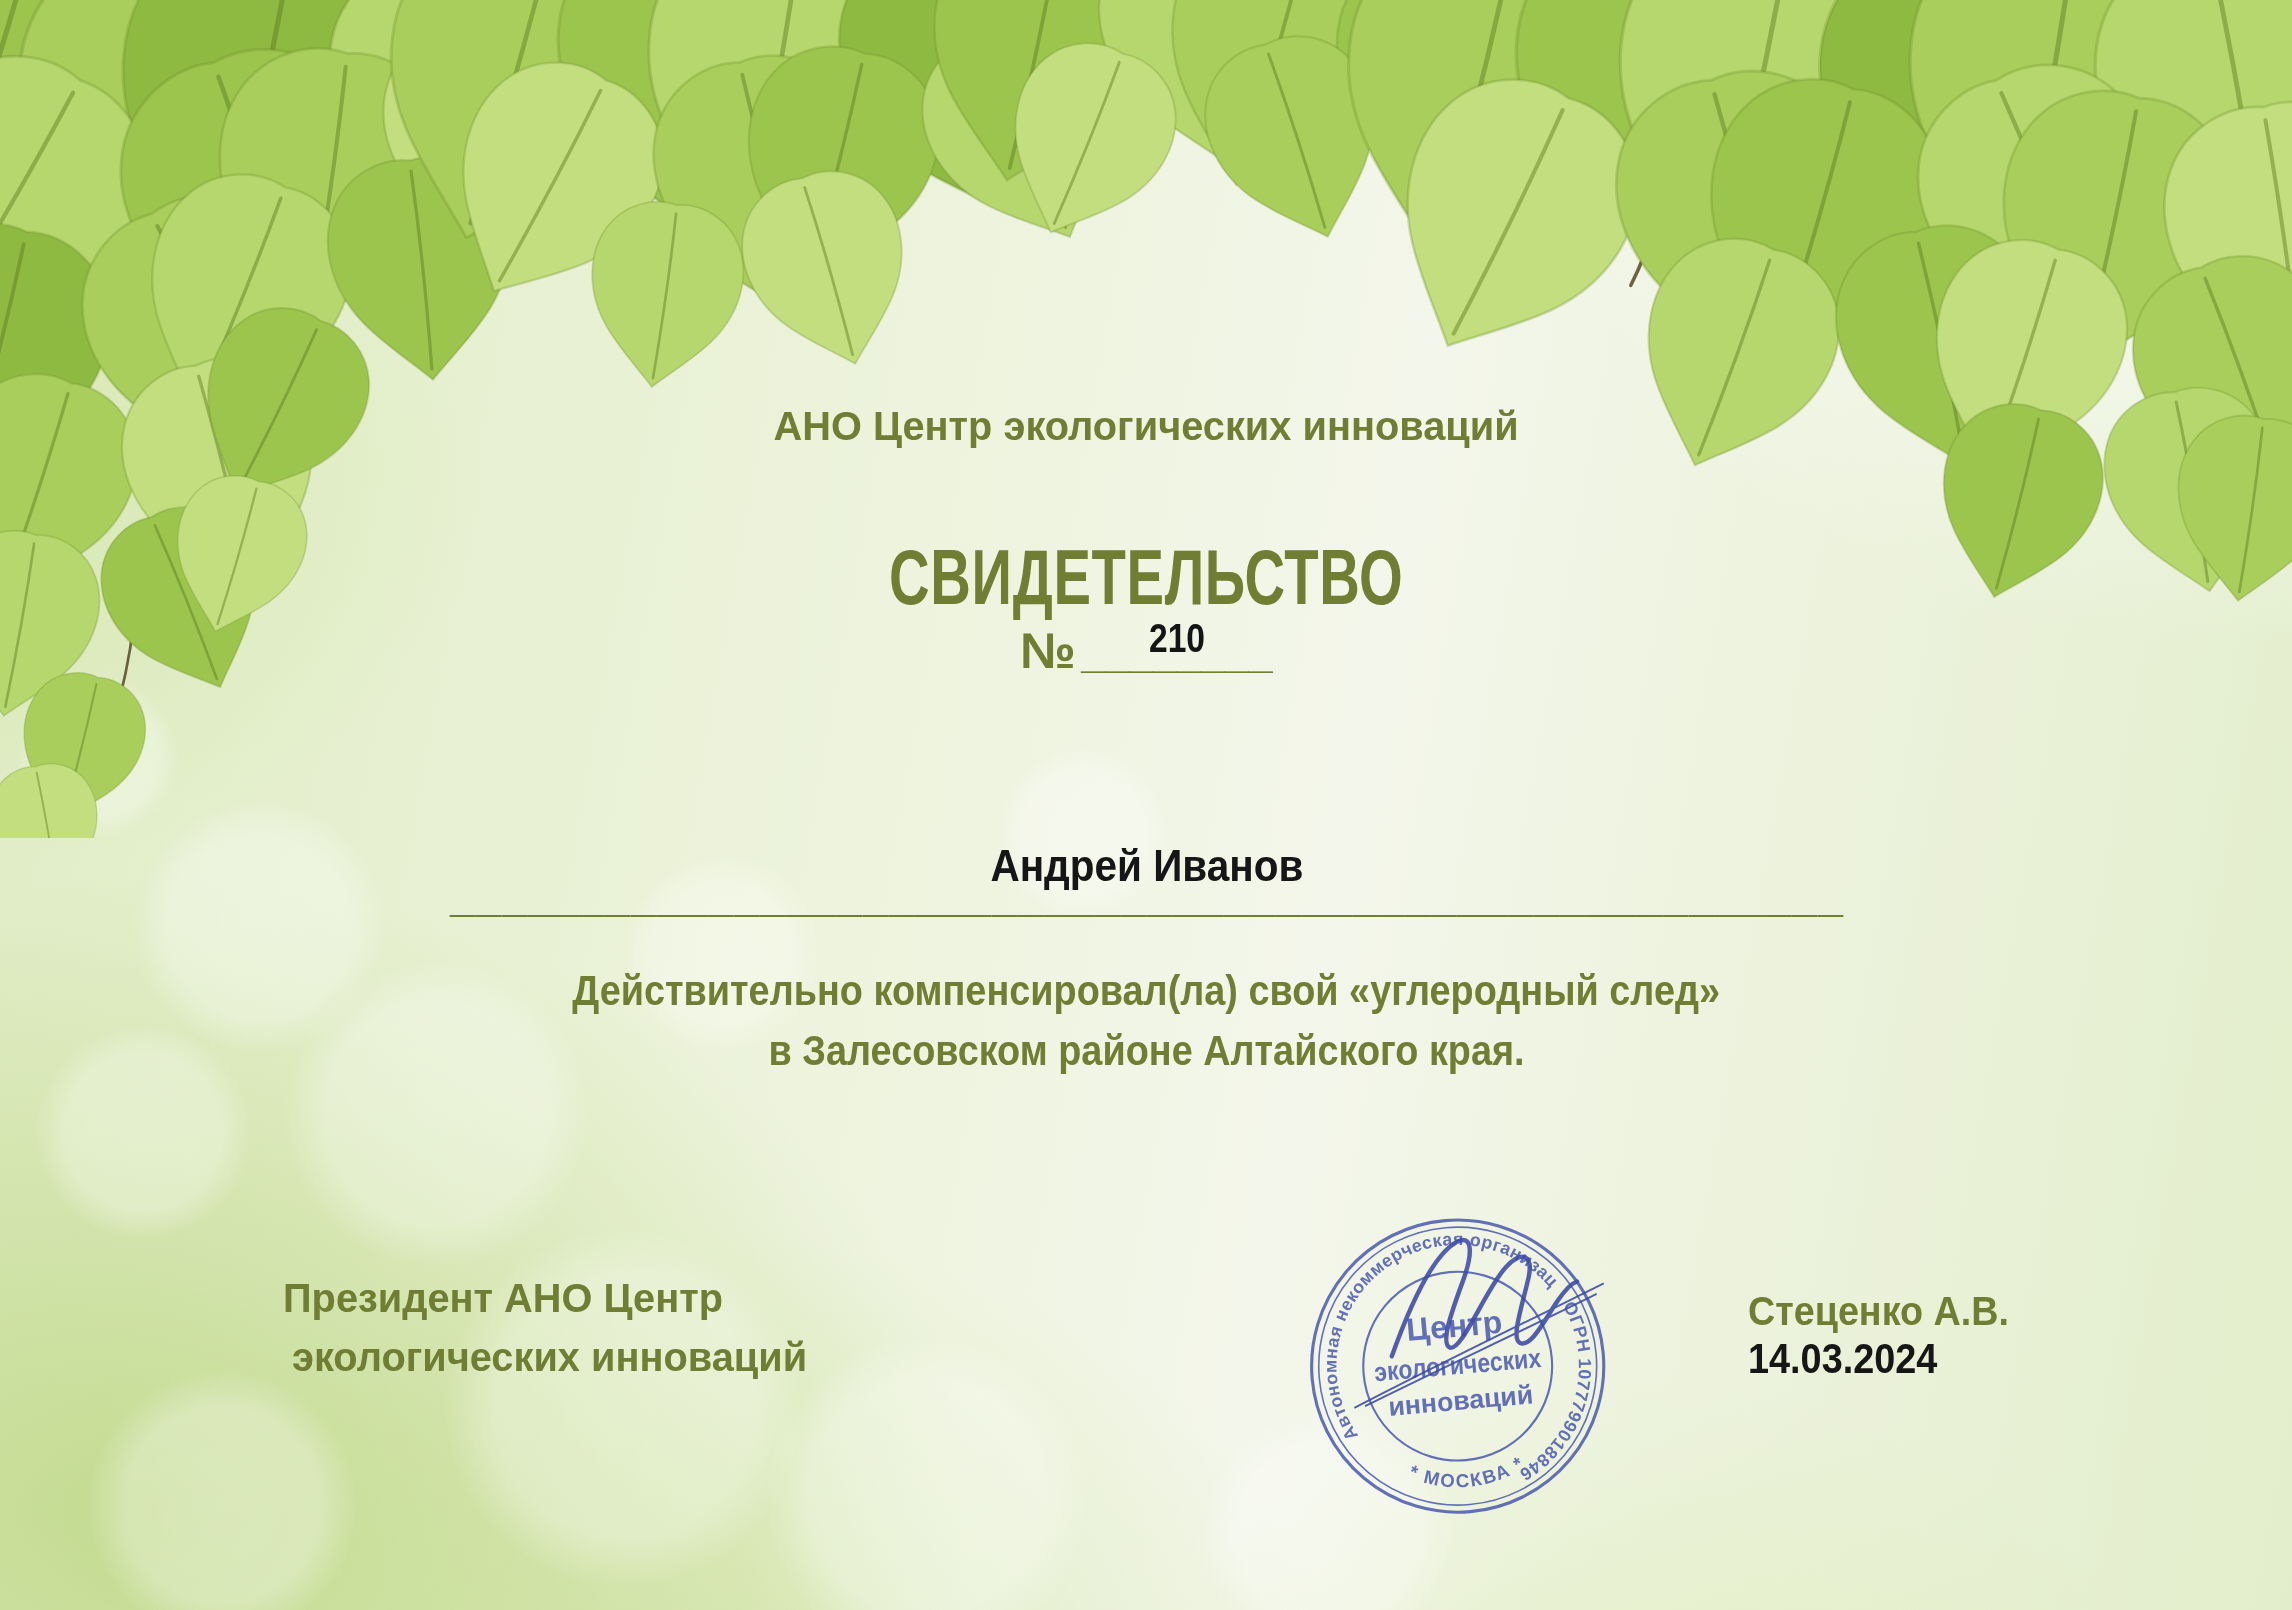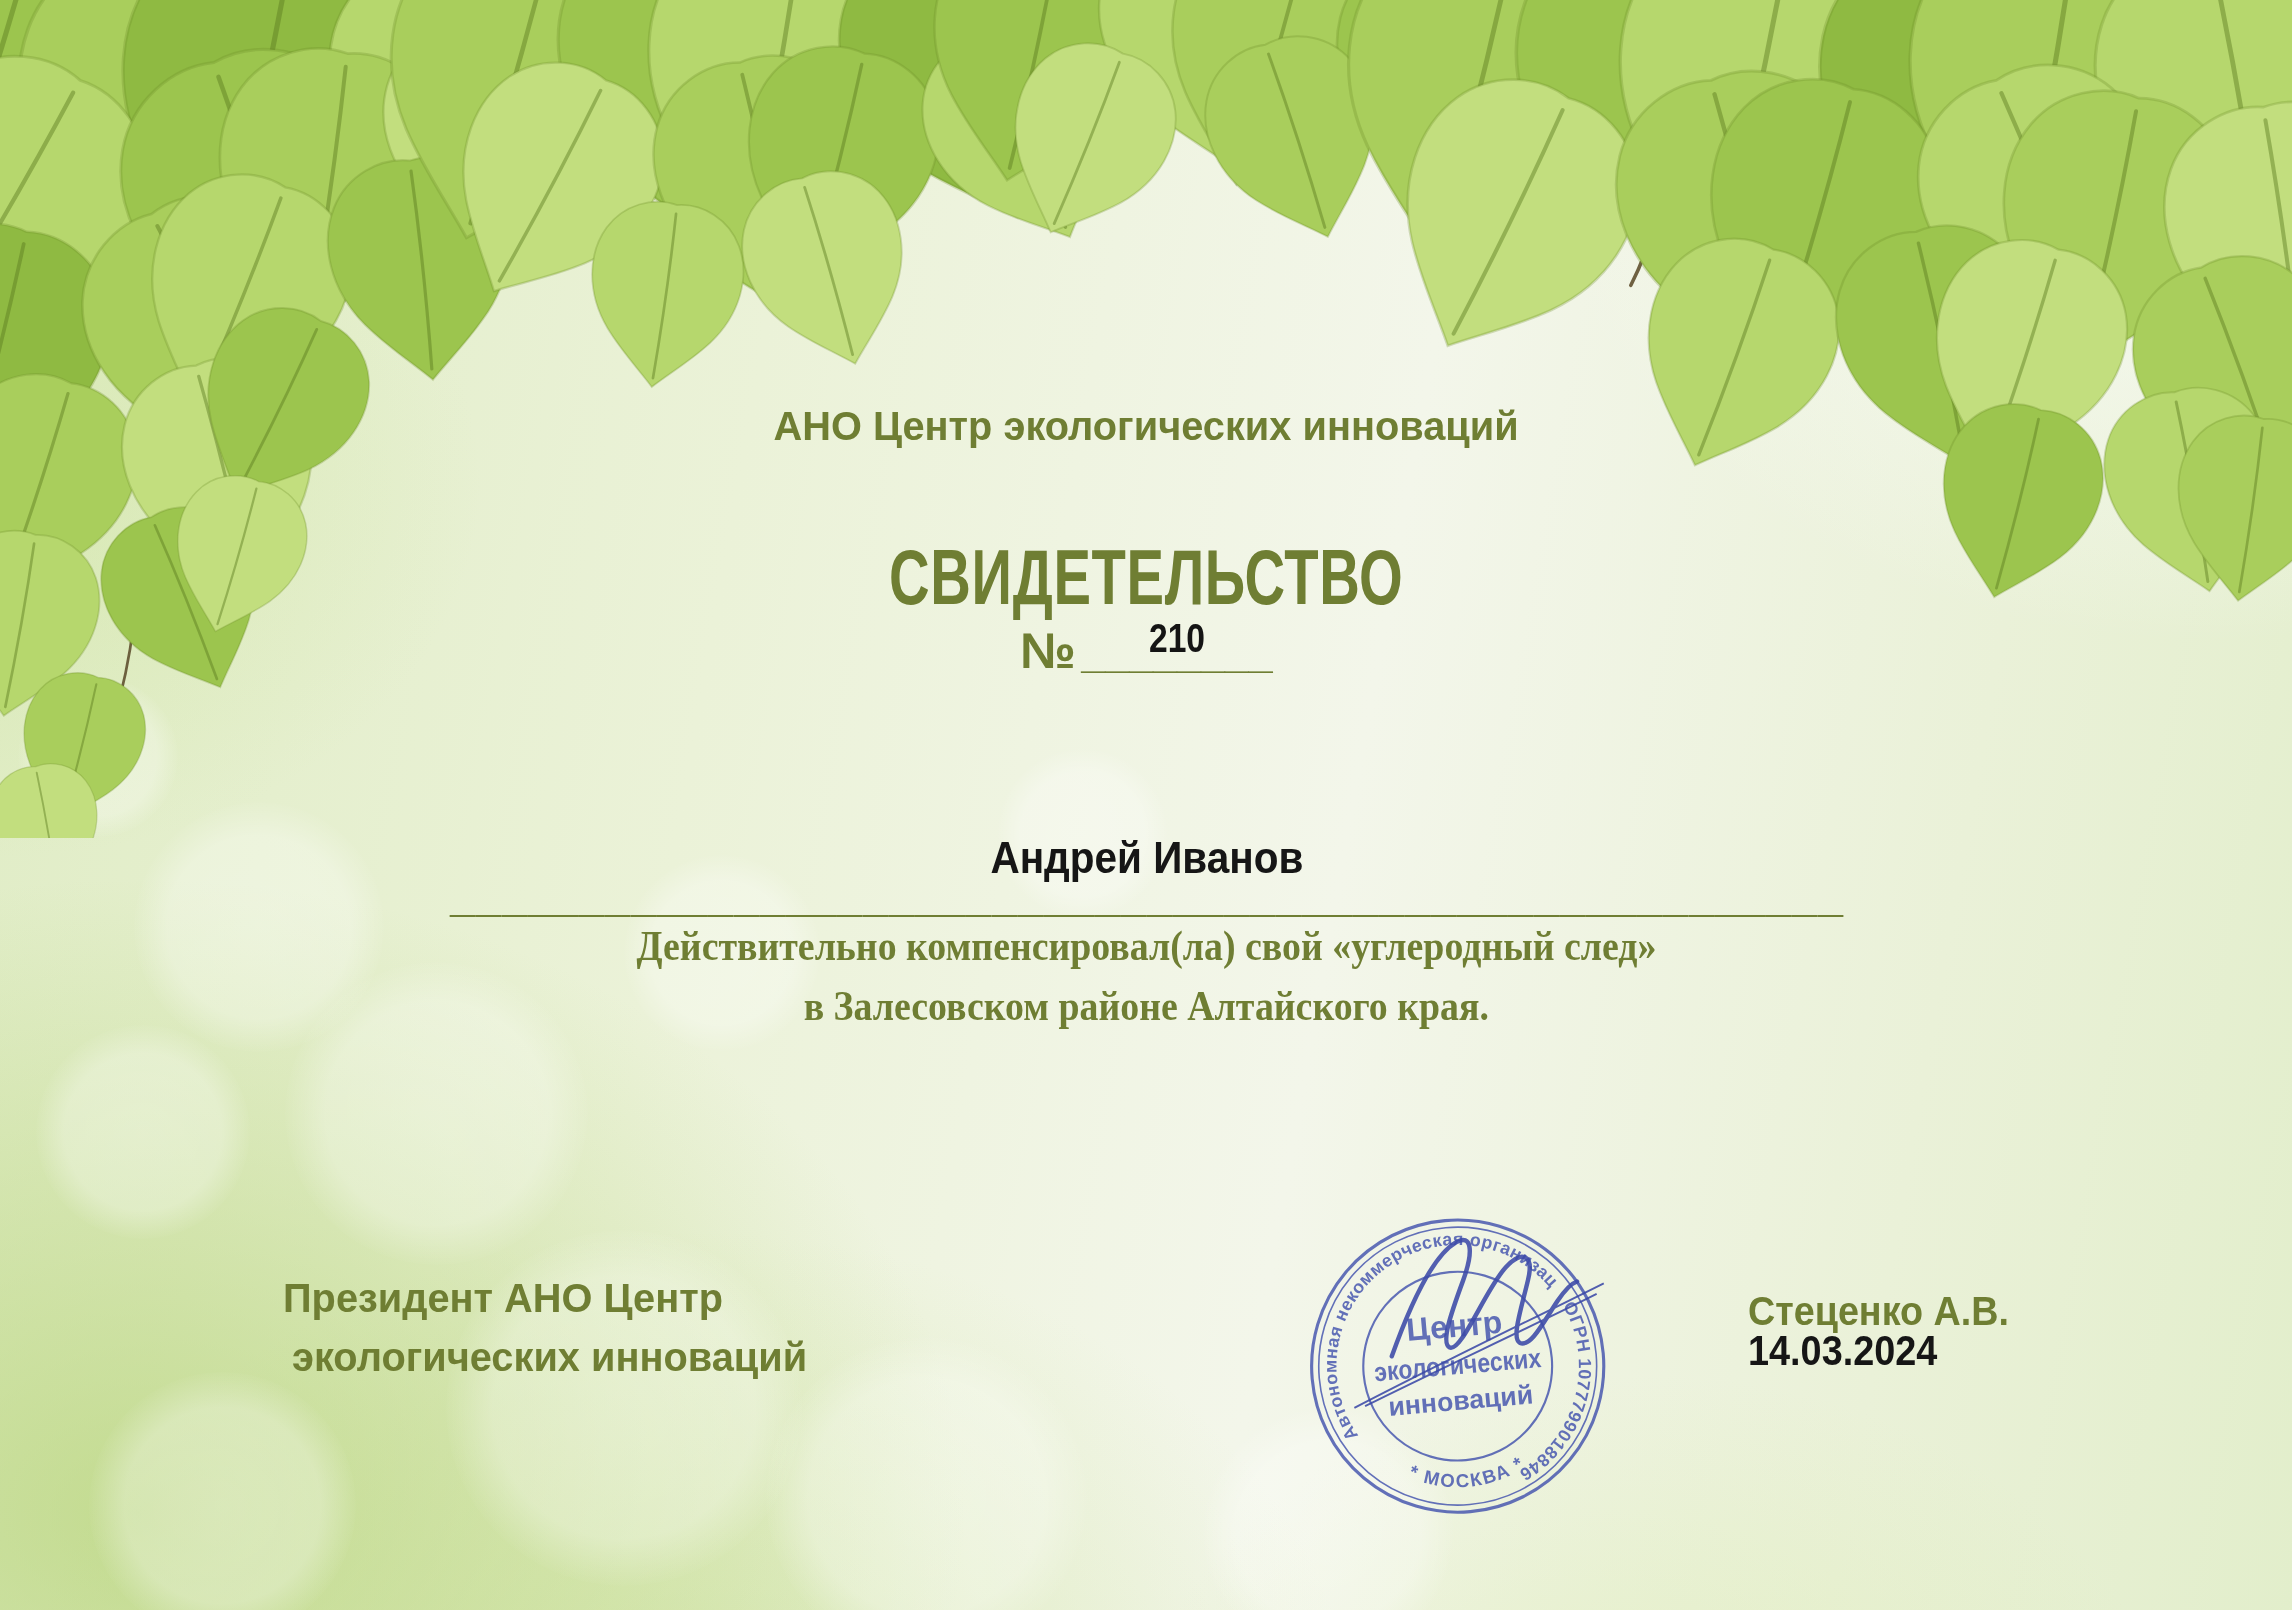--- a/index.html
+++ b/index.html
@@ -17,21 +17,21 @@
       linear-gradient(100deg, #dfecc4 0%, #ebf2d8 32%, #f3f6ea 58%, #eaf1d8 82%, #e2eecb 100%);
   }
   .bokeh{position:absolute;border-radius:50%;pointer-events:none;
     background:radial-gradient(circle, rgba(255,255,255,0.34) 0%, rgba(255,255,255,0.30) 52%, rgba(255,255,255,0) 72%);}
   .leaves{position:absolute;left:0;top:0;}
   .lf{stroke:rgba(108,140,38,0.28);stroke-width:2px;}
   .mid{fill:none;stroke:rgba(92,122,32,0.45);stroke-width:3px;stroke-linecap:round;}
   .branch{fill:none;stroke:#5c4c2b;stroke-linecap:round;opacity:0.88;}
 
   .olive{color:#6f7e33;}
-  .ink{color:#161616;}
+  .ink{color:#161616;margin-top:8px;}
   .cond{display:inline-block;transform:scaleX(0.85);transform-origin:center top;white-space:nowrap;}
   .abs{position:absolute;}
   .ctr{left:0;width:100%;text-align:center;}
 
   .org-name{top:403px;font-size:41px;font-weight:bold;}
   .org-name .cond{transform:scaleX(0.97);}
   .title{top:533px;font-size:77px;font-weight:bold;letter-spacing:0.9px;}
   .title .cond{transform:scaleX(0.73);}
 
   .no-row{top:622px;font-size:50px;font-weight:bold;}
@@ -41,21 +41,21 @@
     font-size:41px;font-weight:bold;color:#141414;}
 
   .subtitle{top:729px;font-size:59px;font-weight:bold;}
   .subtitle .cond{transform:scaleX(0.78);letter-spacing:0.9px;}
 
   .recipient{top:832px;font-size:45px;font-weight:bold;}
   .recipient .cond{transform:scaleX(0.90);}
   .name-rule{top:879px;font-size:43px;font-weight:bold;color:#6f7e33;
     line-height:43px;white-space:nowrap;overflow:visible;font-family:Liberation Mono, monospace;}
 
-  .body-text{top:916px;font-size:43px;font-weight:bold;line-height:60px;font-family:Liberation Serif, serif;}
+  .body-text{top:960px;font-size:43px;font-weight:bold;line-height:60px;}
   .body-text .cond{transform:scaleX(0.88);}
   .blankwrap2{display:inline-block;position:relative;margin:0 9px;}
   .amount-value{position:absolute;left:50%;top:-12.5px;transform:translateX(-50%) scaleX(0.85);
     font-size:42px;font-weight:bold;color:#141414;}
 
   .role{left:283px;top:1269px;font-size:41px;font-weight:bold;line-height:59px;text-align:left;}
   .role .cond{transform:scaleX(0.97);transform-origin:left top;display:block;}
   .role .l2{margin-left:9px;}
 
   .sign-name{left:1748px;top:1267px;font-size:41px;font-weight:bold;text-align:left;margin-top:21px;}

